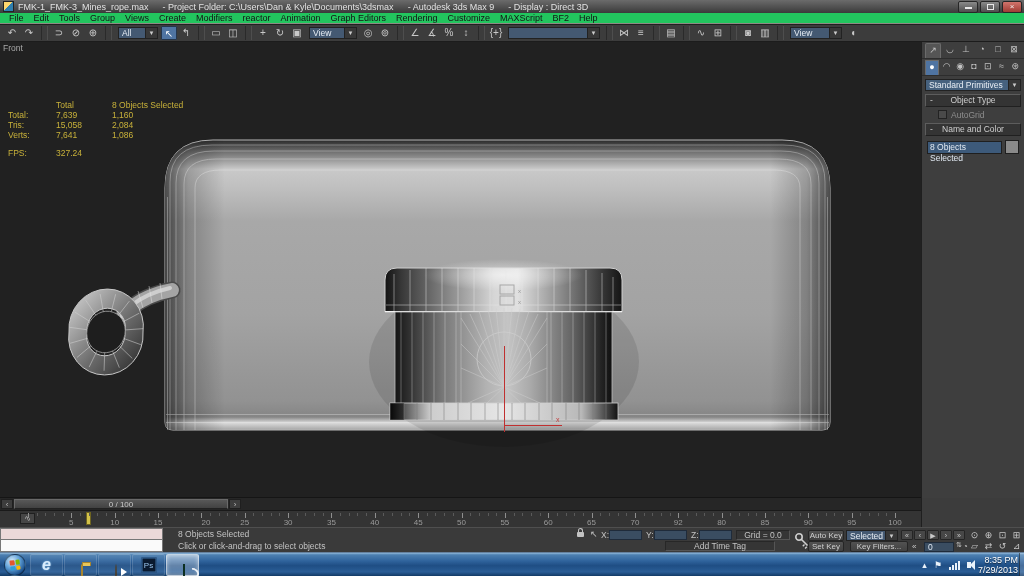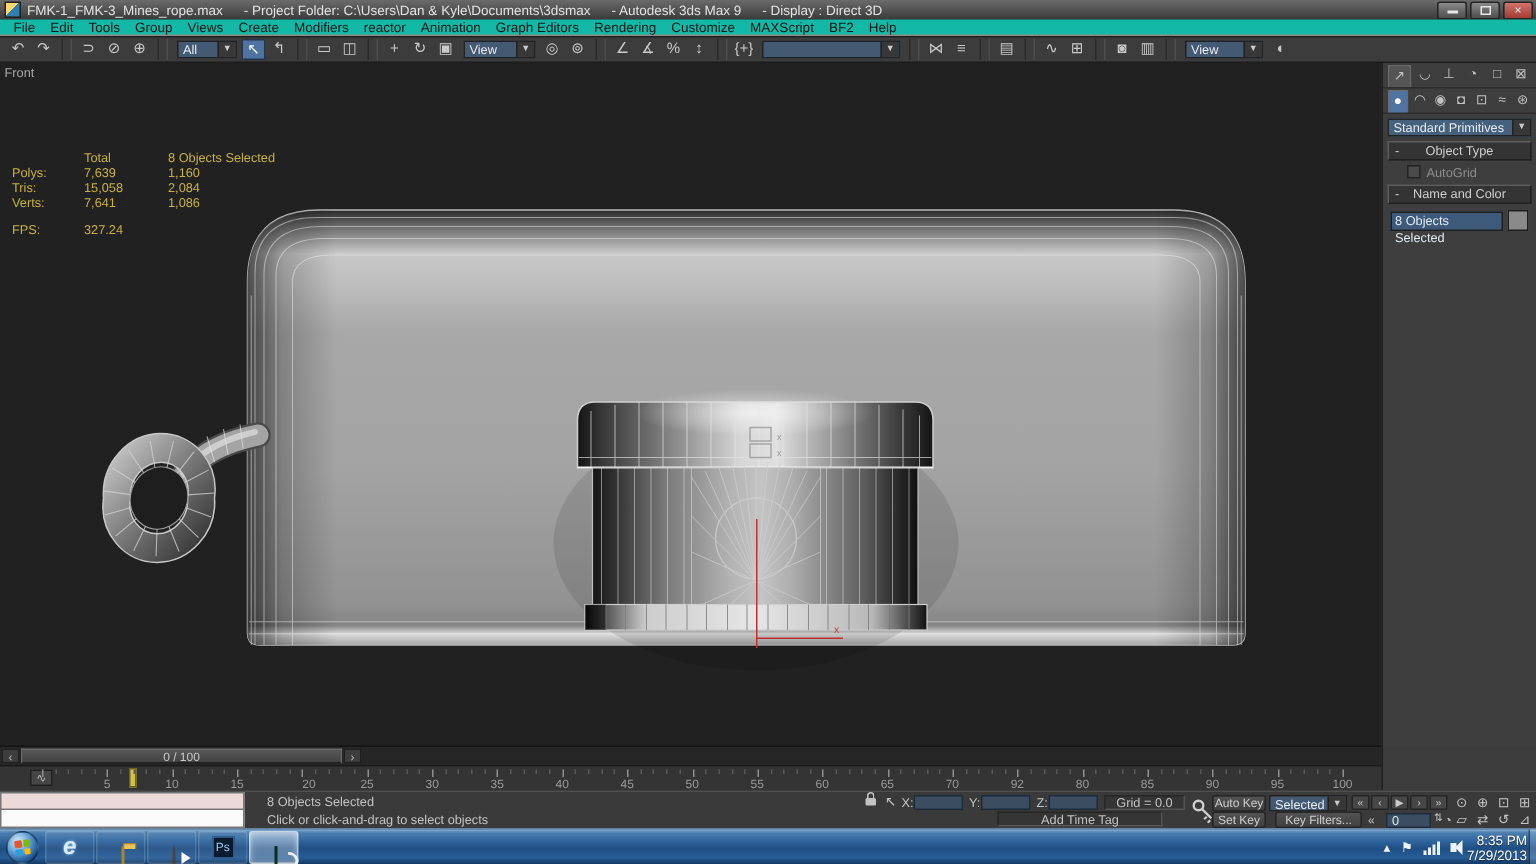--- a/index.html
+++ b/index.html
@@ -15,21 +15,21 @@
   .t-seg{margin-right:14px;white-space:nowrap;}
   #winbtns{position:absolute;right:2px;top:1px;display:flex;gap:2px;}
   .wc{width:18px;height:10px;background:linear-gradient(#8a8a8a,#4d4d4d);
     border:1px solid #262626;border-radius:2px;text-align:center;line-height:9px;
     font-size:8px;color:#eee;}
   .wc-min::before{content:"";display:block;width:7px;height:2px;background:#e8e8e8;margin:5px auto 0;}
   .wc-res::before{content:"";display:block;width:5px;height:4px;border:1px solid #e8e8e8;margin:2px auto;}
   .wc-close{background:linear-gradient(#d1746c,#a03c34);}
   
   #menubar{position:absolute;left:0;top:13px;width:1024px;height:11px;
-    background:#14b8a6;border-bottom:1px solid #8d8a84;display:flex;align-items:center;
+    background:#22c55e;border-bottom:1px solid #8d8a84;display:flex;align-items:center;
     font-size:9px;color:#141414;padding-left:4px;box-sizing:border-box;}
   .menu-item{padding:0 5px;white-space:nowrap;}
   
   #toolbar{position:absolute;left:0;top:25px;width:1024px;height:17px;
     background:#3c3c3c;border-bottom:1px solid #1c1c1c;display:flex;align-items:center;
     padding-left:4px;box-sizing:border-box;}
   .tb-icon{width:16px;height:14px;line-height:14px;text-align:center;font-size:10px;
     color:#c9c9c9;margin-right:1px;flex:none;}
   .tb-icon.active{background:#4f74a2;color:#fff;border:1px solid #25364c;box-sizing:border-box;border-radius:1px;}
   .tb-sep{width:7px;height:14px;flex:none;border-left:1px solid #2a2a2a;border-right:1px solid #4e4e4e;margin:0 3px;box-sizing:border-box;}
@@ -454,21 +454,21 @@
         <line x1="504.5" y1="304" x2="504.5" y2="390" stroke="#c03030" stroke-width="1"></line>
         <line x1="504.5" y1="383.5" x2="562" y2="383.5" stroke="#c03030" stroke-width="1"></line>
         <text id="gizmo-x" x="556" y="380" font-size="7" fill="#c24040">x</text>
       </g>
     </svg>
     <span id="vp-label">Front</span>
     <div id="stats">
         <span class="st-cell"></span>
         <span class="st-cell">Total</span>
         <span class="st-cell">8 Objects Selected</span>
-        <span class="st-cell">Polys:</span>
+        <span class="st-cell">Total:</span>
         <span class="st-cell">7,639</span>
         <span class="st-cell">1,160</span>
         <span class="st-cell">Tris:</span>
         <span class="st-cell">15,058</span>
         <span class="st-cell">2,084</span>
         <span class="st-cell">Verts:</span>
         <span class="st-cell">7,641</span>
         <span class="st-cell">1,086</span>
         <span class="st-cell st-sp"></span>
         <span class="st-cell st-sp"></span>

